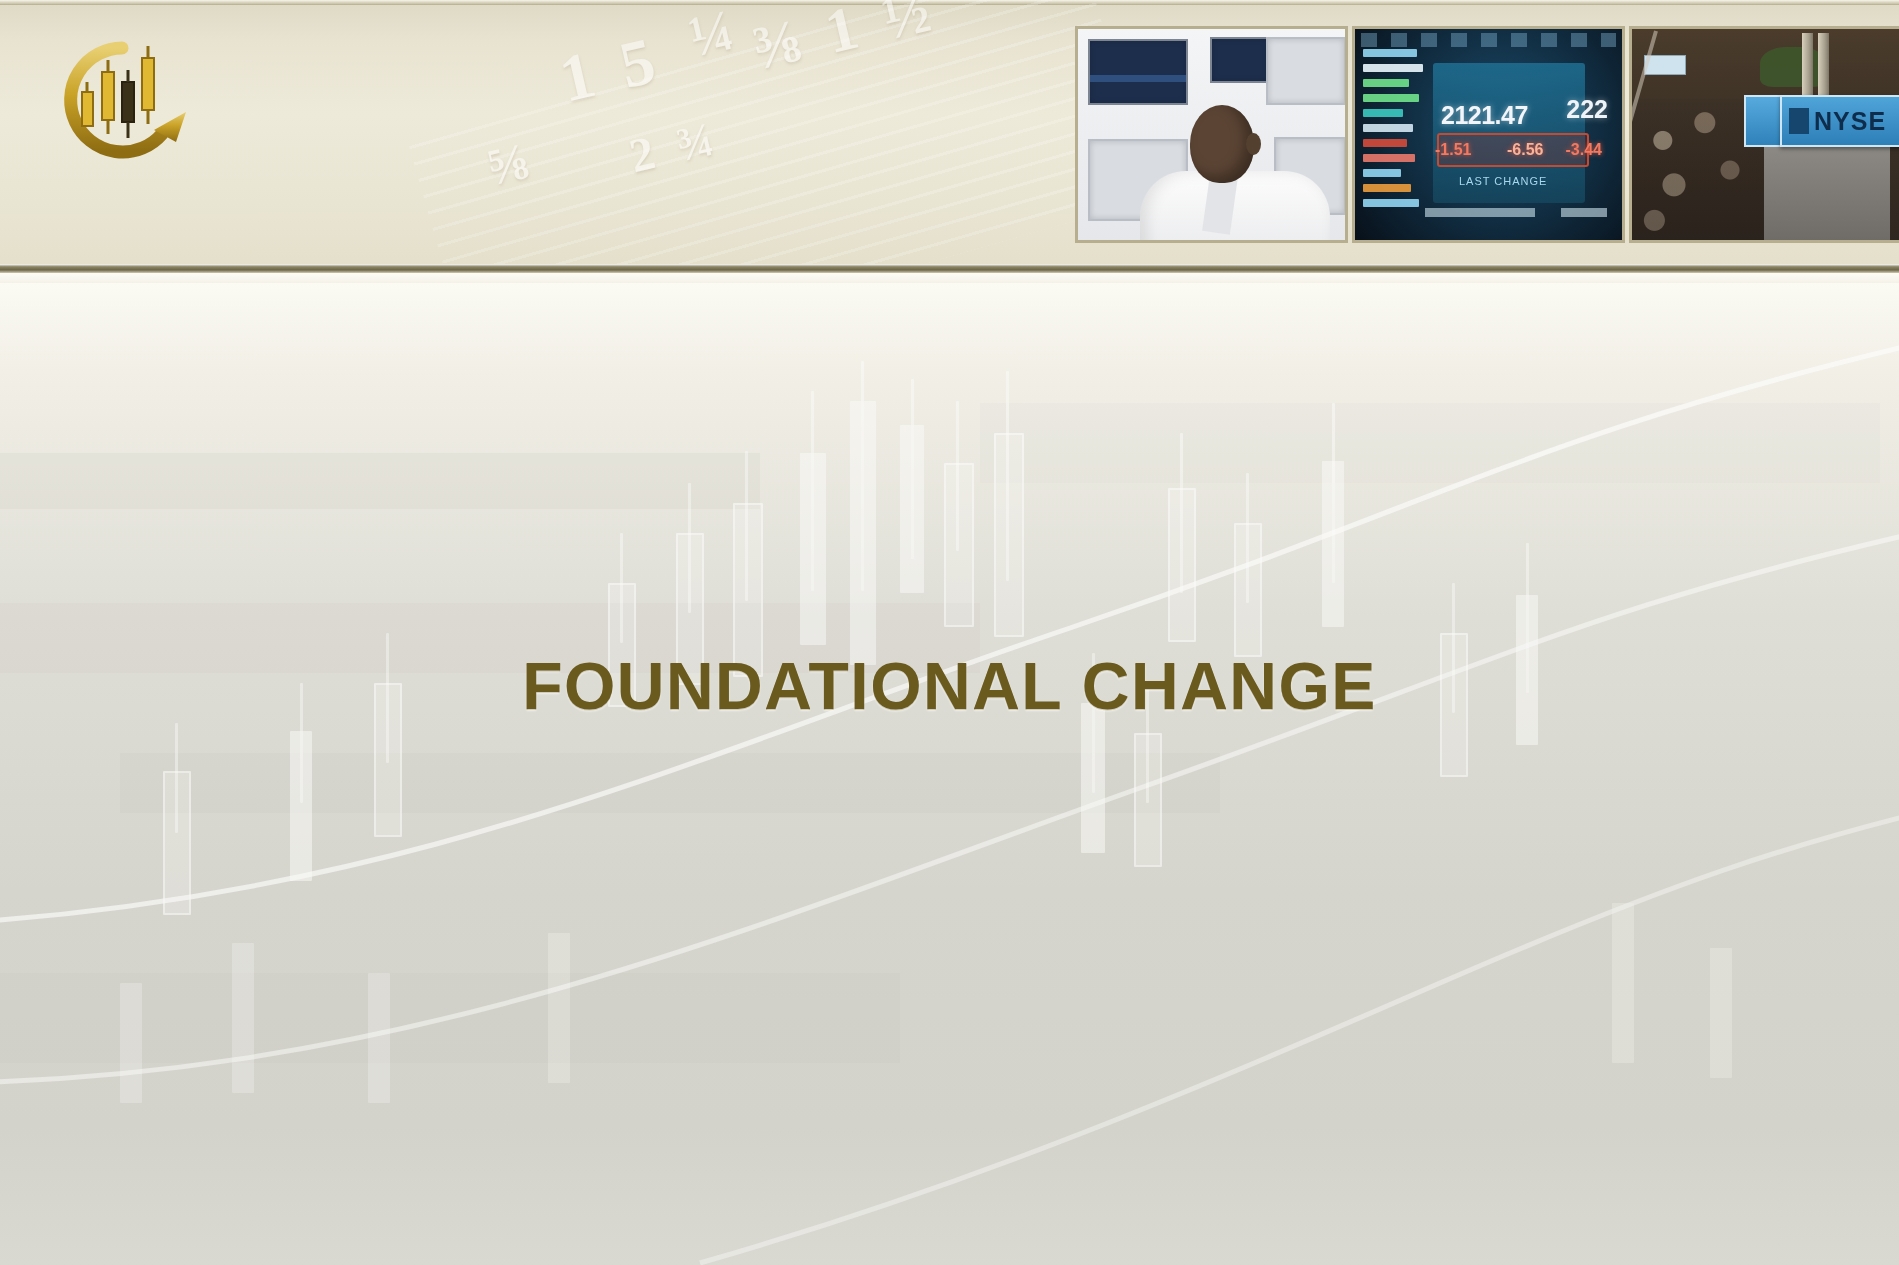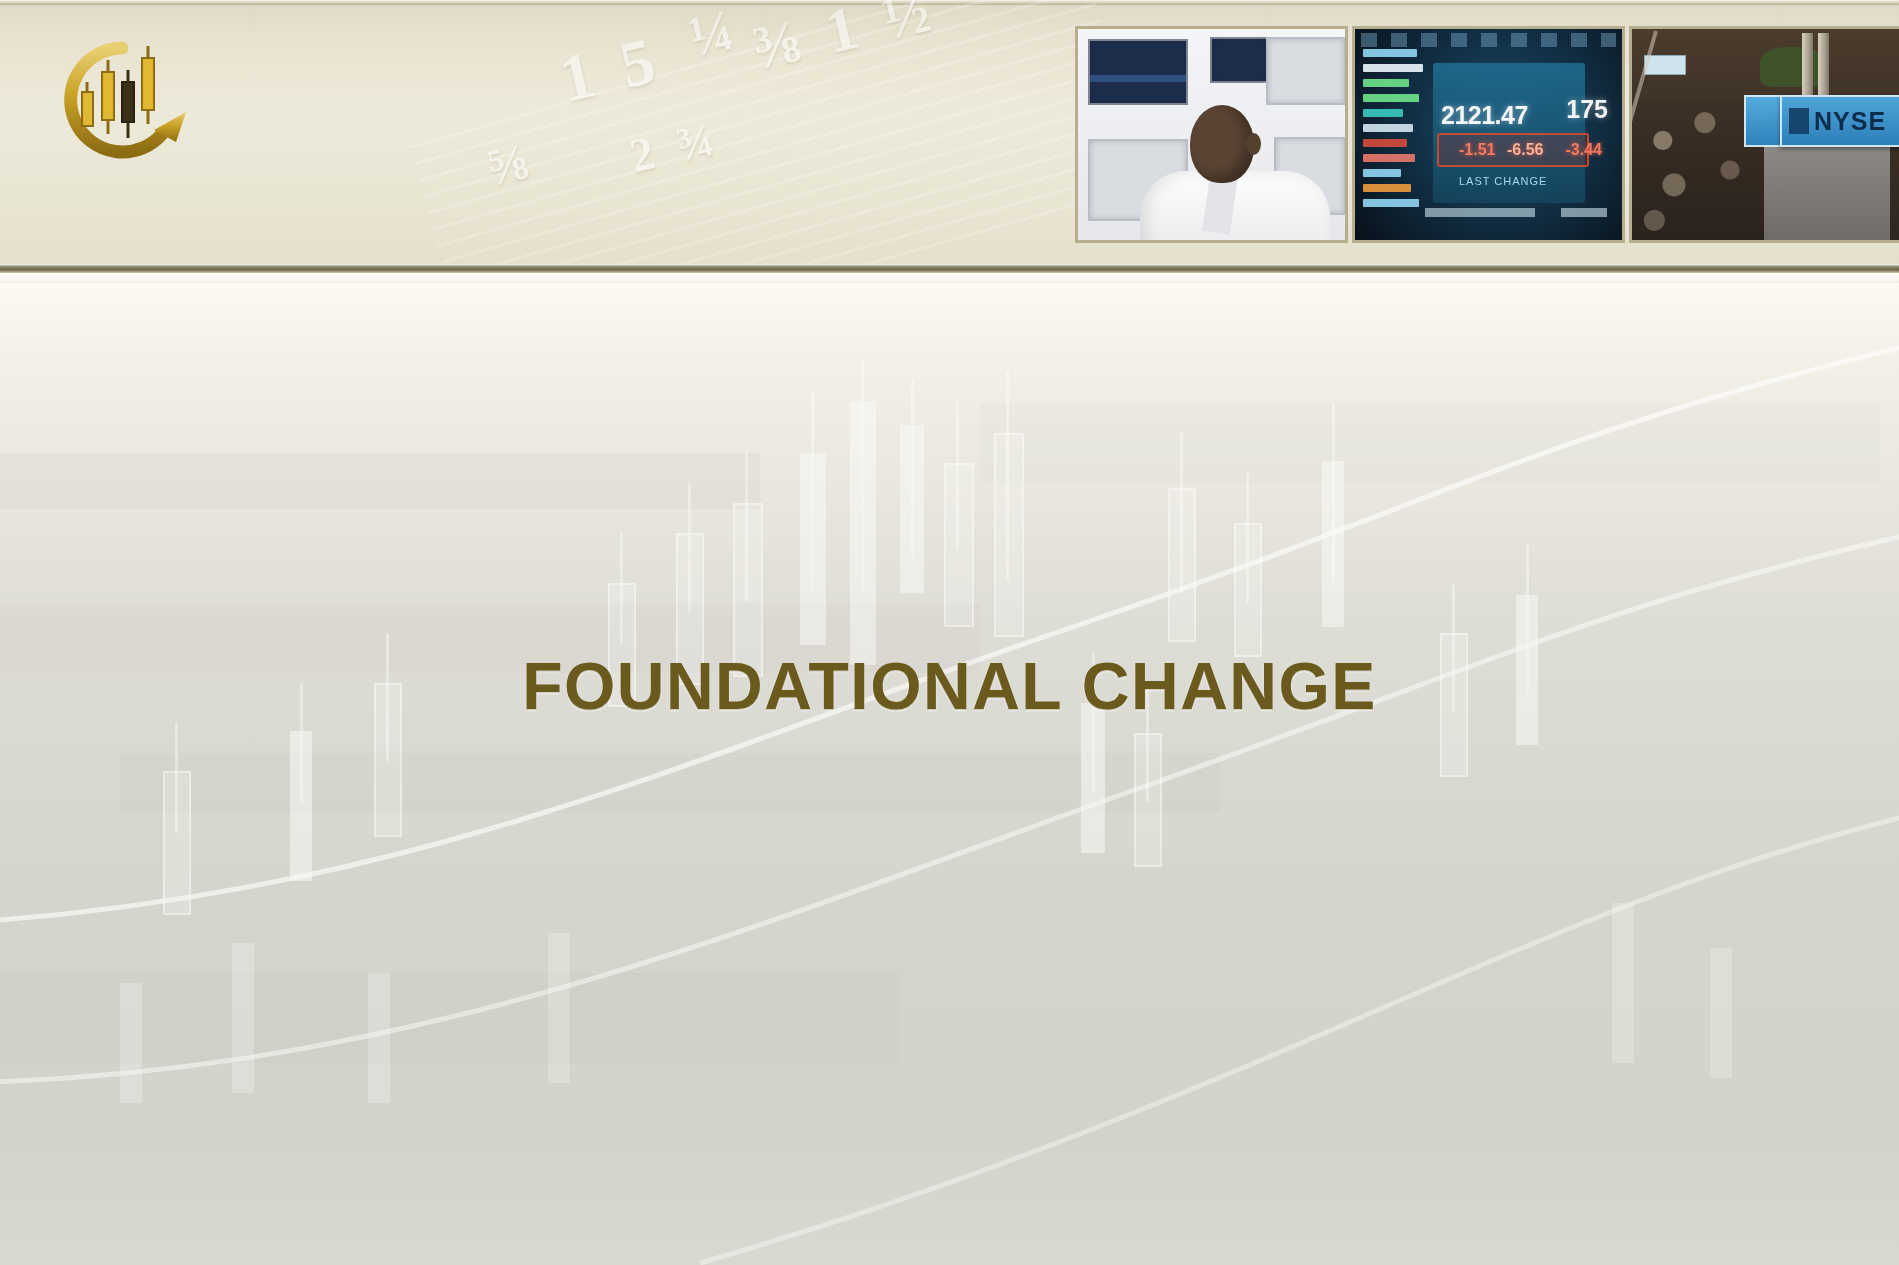--- a/index.html
+++ b/index.html
@@ -240,21 +240,21 @@
   }
   .ph-board .chg {
     position: absolute;
     top: 112px;
     color: #f07a62;
     font-family: "Liberation Sans", sans-serif;
     font-weight: bold;
     font-size: 16px;
     text-shadow: 0 0 5px rgba(255,90,60,.8);
   }
-  .ph-board .chg.c1 { left: 104px; }
+  .ph-board .chg.c1 { left: 80px; }
   .ph-board .chg.c2 { left: 152px; color:#f6b49b; }
   .ph-board .chg.c3 { right: 20px; }
   .ph-board .label {
     position: absolute;
     left: 104px; top: 146px;
     color: #a8d8ef;
     font-family: "Liberation Sans", sans-serif;
     font-size: 11px;
     letter-spacing: 1px;
   }
@@ -535,21 +535,21 @@
           <i style="background:#39c7bd;width:40px;"></i>
           <i style="background:#cfe4ef;width:50px;"></i>
           <i style="background:#d14b3c;width:44px;"></i>
           <i style="background:#e6776a;width:52px;"></i>
           <i style="background:#8fd3ef;width:38px;"></i>
           <i style="background:#e89a3c;width:48px;"></i>
           <i style="background:#8fd3ef;width:56px;"></i>
         </div>
         <div class="panel"></div>
         <div class="bigval">2121.47</div>
-        <div class="side155">175</div>
+        <div class="side155">222</div>
         <div class="redbox"></div>
         <div class="chg c1">-1.51</div>
         <div class="chg c2">-6.56</div>
         <div class="chg c3">-3.44</div>
         <div class="label">LAST CHANGE</div>
         <div class="botrow">
           <i style="left:60px;  width:110px;"></i>
           <i style="left:196px; width:46px;"></i>
         </div>
       </div>

